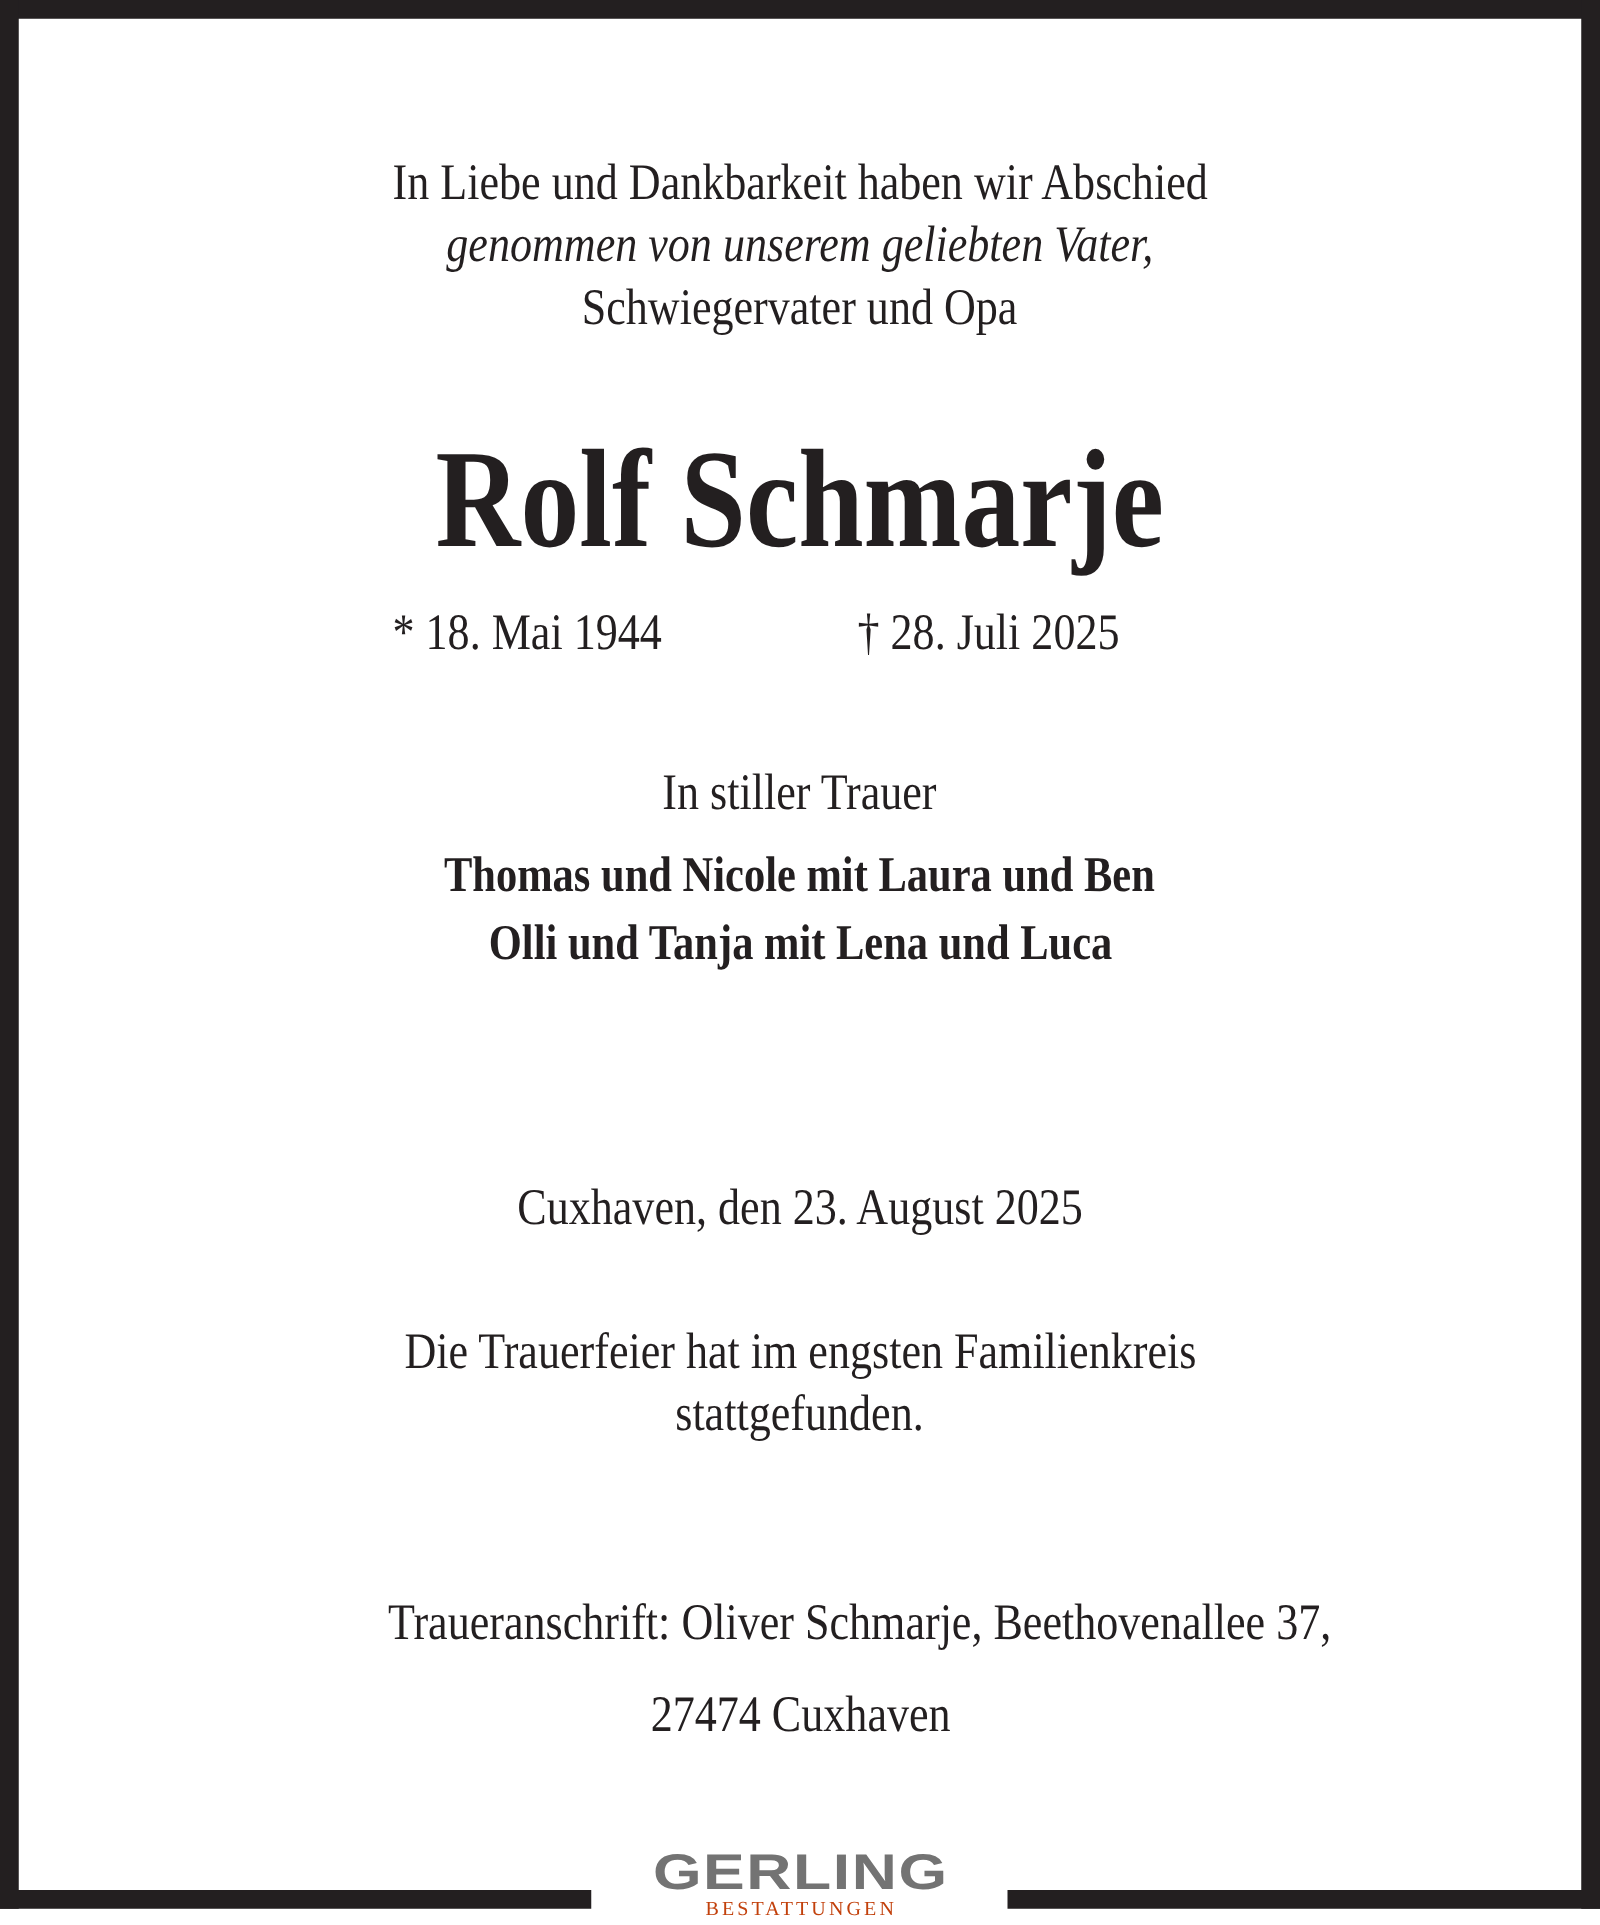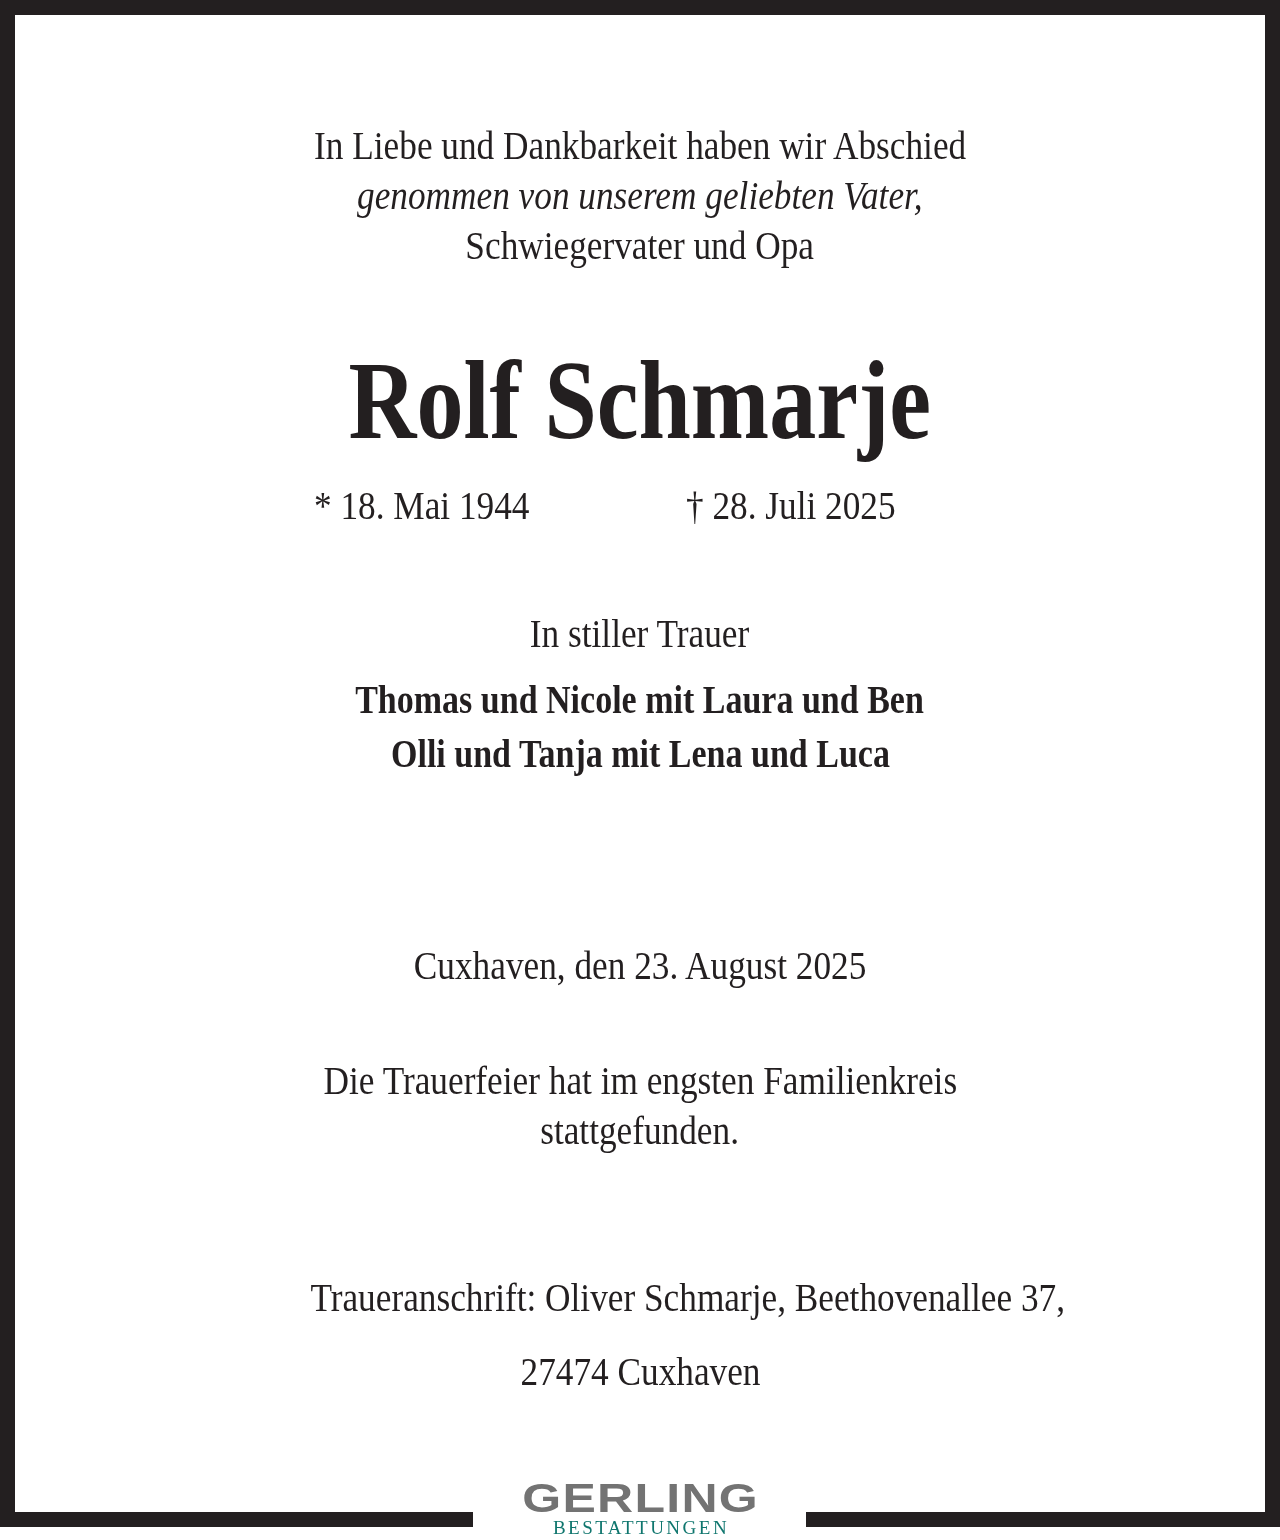--- a/index.html
+++ b/index.html
@@ -21,22 +21,22 @@
   .bold > span { transform:scaleX(0.85); }
 
   .dates { position:absolute; top:478px; left:0; width:1072px; height:54px; font-size:41px; }
   .dates span { position:absolute; white-space:nowrap; transform:scaleX(0.86); transform-origin:left center; line-height:54px; }
 
   .logo-main { position:absolute; left:502px; top:1478px; width:278px; text-align:center;
                font-family:"Liberation Sans", "DejaVu Sans", sans-serif; font-weight:bold;
                font-size:40px; line-height:40px; color:#737373; letter-spacing:1px; }
   .logo-main span { display:inline-block; transform:scaleX(1.25); transform-origin:center; }
   .logo-sub { position:absolute; left:500px; top:1516px; width:282px; text-align:center;
-              font-family:"Liberation Serif", "DejaVu Serif", serif; font-size:19px; line-height:24px;
-              color:#0f766e; letter-spacing:2.5px; }
+              font-family:"Liberation Serif", "DejaVu Serif", serif; font-size:16px; line-height:24px;
+              color:#c2410c; letter-spacing:2.5px; }
 </style>
 </head>
 <body>
 
 <div class="frame-top"></div>
 <div class="frame-left"></div>
 <div class="frame-right"></div>
 <div class="frame-bottom-left"></div>
 <div class="frame-bottom-right"></div>
 

